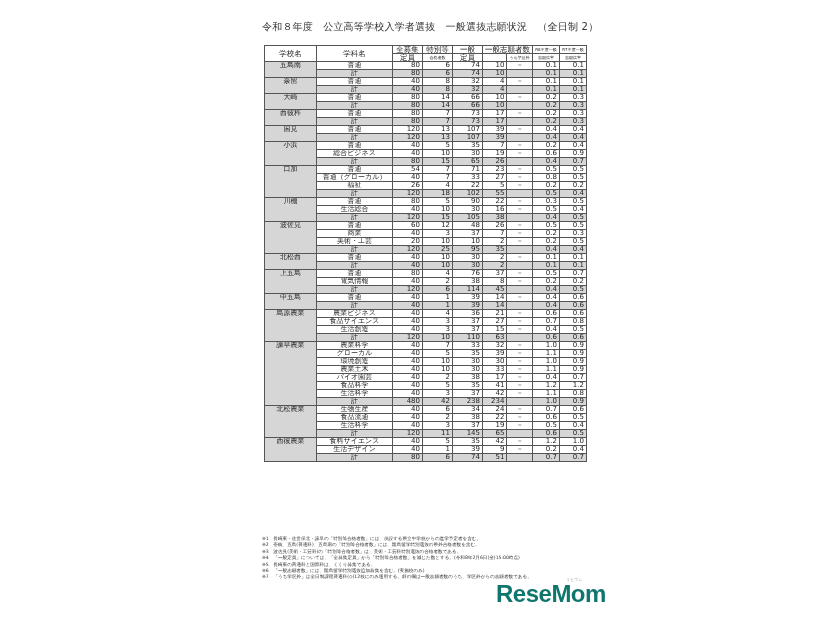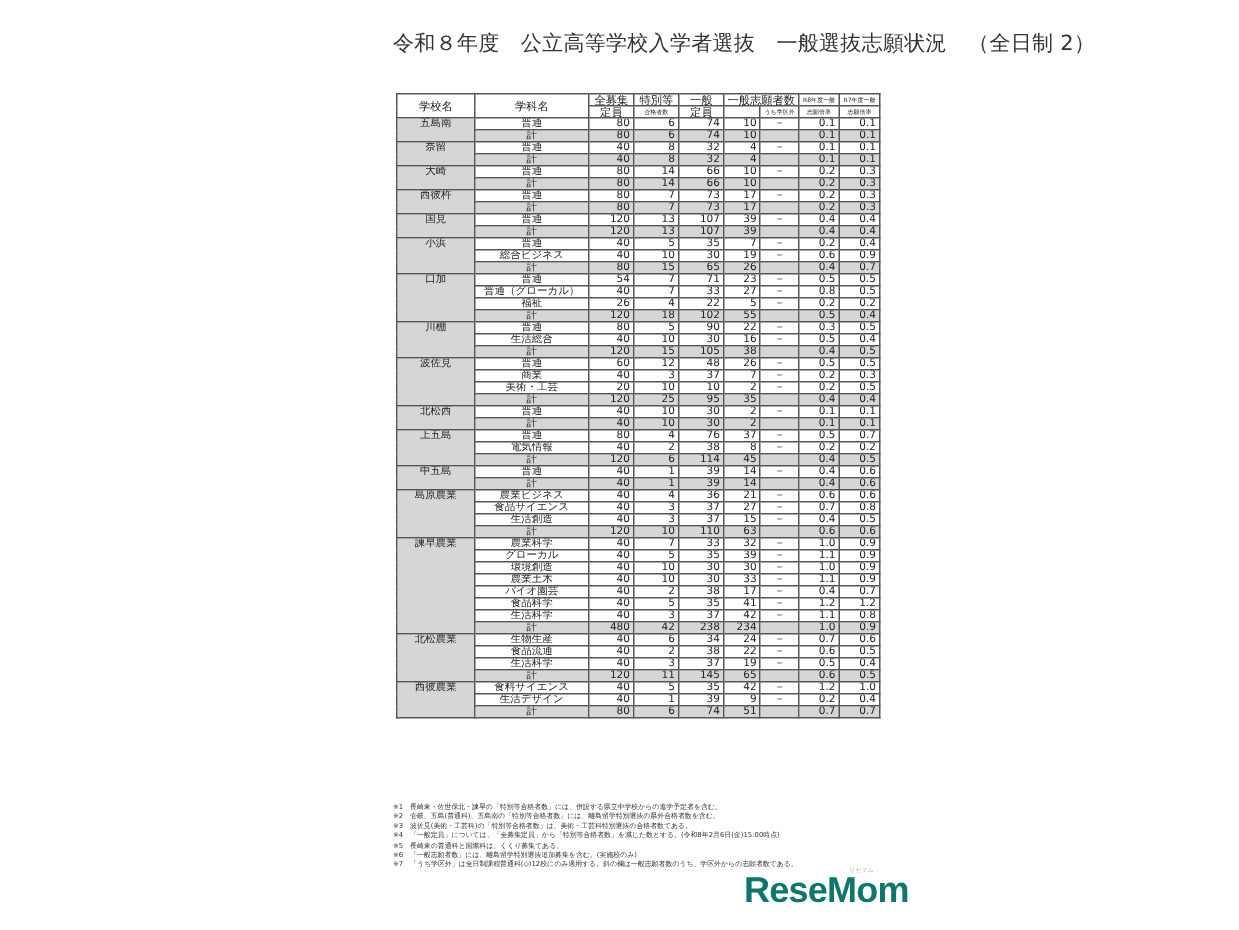--- a/index.html
+++ b/index.html
@@ -1,18 +1,18 @@
 <!DOCTYPE html>
 <html><head>
 <meta charset="utf-8">
 <style>
   html,body{margin:0;padding:0;background:#fff;}
   body{width:826px;height:620px;position:relative;overflow:hidden;font-family:"DejaVu Sans",sans-serif;color:#222;}
-  .title{position:absolute;left:262px;top:20px;font-size:14px;letter-spacing:0.2px;color:#333;white-space:nowrap;}
-  table.t{position:absolute;left:264px;top:45px;border-collapse:collapse;font-size:7px;line-height:7px;table-layout:fixed;margin-top:17px;}
+  .title{position:absolute;left:262px;top:20px;font-size:10px;letter-spacing:0.2px;color:#333;white-space:nowrap;}
+  table.t{position:absolute;left:264px;top:45px;border-collapse:collapse;font-size:7px;line-height:7px;table-layout:fixed;}
   table.t td, table.t th{border:1px solid #555;padding:0 2px;height:7px;white-space:nowrap;overflow:hidden;font-weight:normal;}
   table.t th{background:#fff;text-align:center;font-size:7.5px;}
   table.t th .sm{font-size:4px;display:block;line-height:6px;}
   td.school{background:#d6d6d6;vertical-align:top;text-align:center;}
   td.dept{text-align:center;}
   td.num{text-align:right;}
   td.c{text-align:center;}
   tr.total td{background:#d6d6d6;}
   tr.total td.dept{background:#d6d6d6;}
   .notes{position:absolute;left:262px;top:536px;font-size:4.6px;line-height:6.4px;color:#333;white-space:nowrap;}

